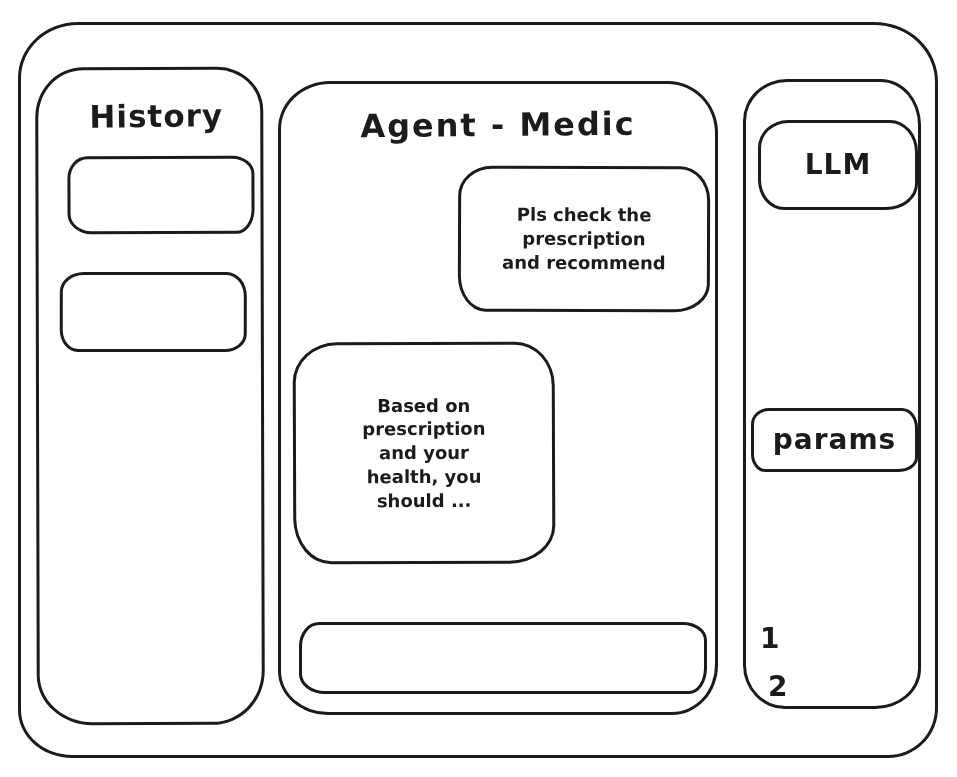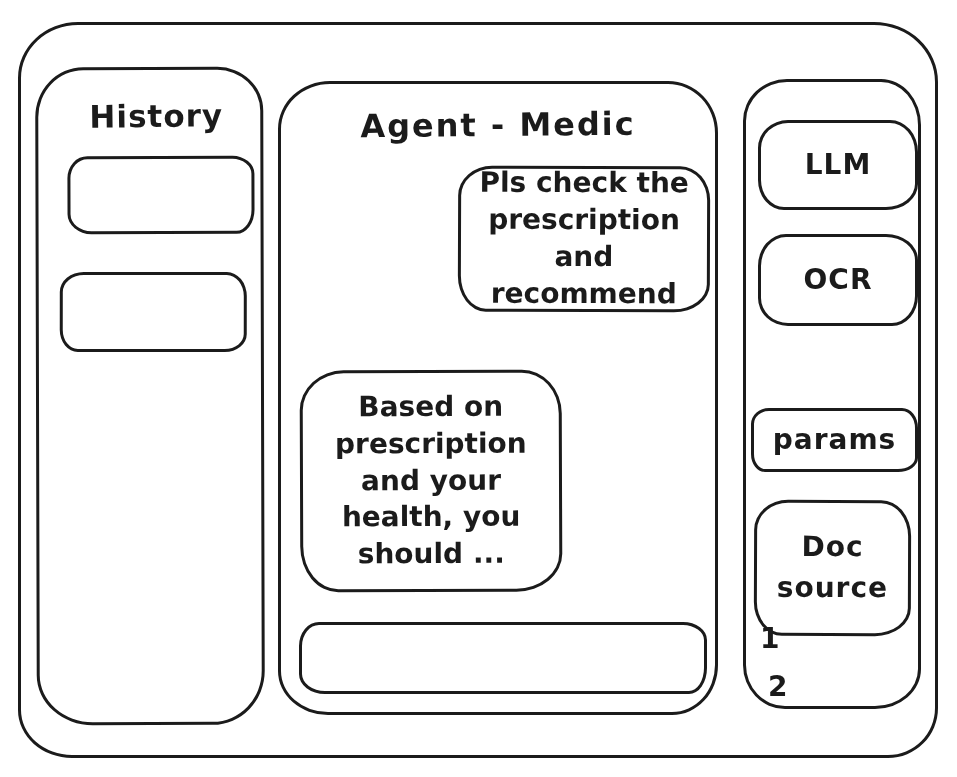--- a/index.html
+++ b/index.html
@@ -50,33 +50,32 @@
     padding-left: 23px;
   }
   .chat-title {
     position: absolute; left: 0; right: 0; top: 22px;
     text-align: center; font-size: 32px; font-weight: bold;
     letter-spacing: 2px; transform: rotate(-0.5deg);
   }
   .bubble {
     position: absolute; border: 3px solid #1b1b1b; background: #fff;
     display: flex; align-items: center; justify-content: center;
-    text-align: center; font-size: 28px; font-weight: 600;
+    text-align: center; font-size: 18px; font-weight: 600;
     line-height: 1.32; white-space: pre-line; padding: 6px;
   }
   .bubble-user {
     left: 177px; top: 82px; width: 252px; height: 146px;
     border-radius: 34px 30px 36px 28px / 30px 34px 28px 36px;
     transform: rotate(0.2deg);
   }
   .bubble-agent {
-    left: 19px; top: 258px; width: 262px; height: 222px;
+    left: 12px; top: 258px; width: 262px; height: 222px;
     border-radius: 44px 40px 46px 38px / 40px 44px 38px 46px;
     transform: rotate(-0.2deg);
-    margin-top: 28px;
   }
   .chat-input {
     position: absolute; left: 18px; top: 538px; width: 408px; height: 72px;
     border: 3px solid #1b1b1b; background: #fff;
     border-radius: 20px 24px 18px 26px / 24px 18px 26px 20px;
     font-family: inherit; font-size: 24px; padding: 0 18px; color: #1b1b1b;
     outline: none;
   }
 
   
@@ -145,27 +144,20 @@
 should ...</span>
     </div>
 
     <input class="chat-input" type="text" placeholder="" value="" style="">
   </div>
 
   <div class="sketch panel-right">
     <div class="tool-btn btn-llm">
       <span>LLM</span>
     </div>
-    <div class="tool-btn btn-ocr">
-      <span>OCR</span>
-    </div>
     <div class="tool-btn btn-params">
       <span>params</span>
-    </div>
-    <div class="tool-btn btn-docsource">
-      <span>Doc
-source</span>
     </div>
     <div class="annot annot-1">1</div>
     <div class="annot annot-2">2</div>
   </div>
 
 </div>
 
 </body></html>

